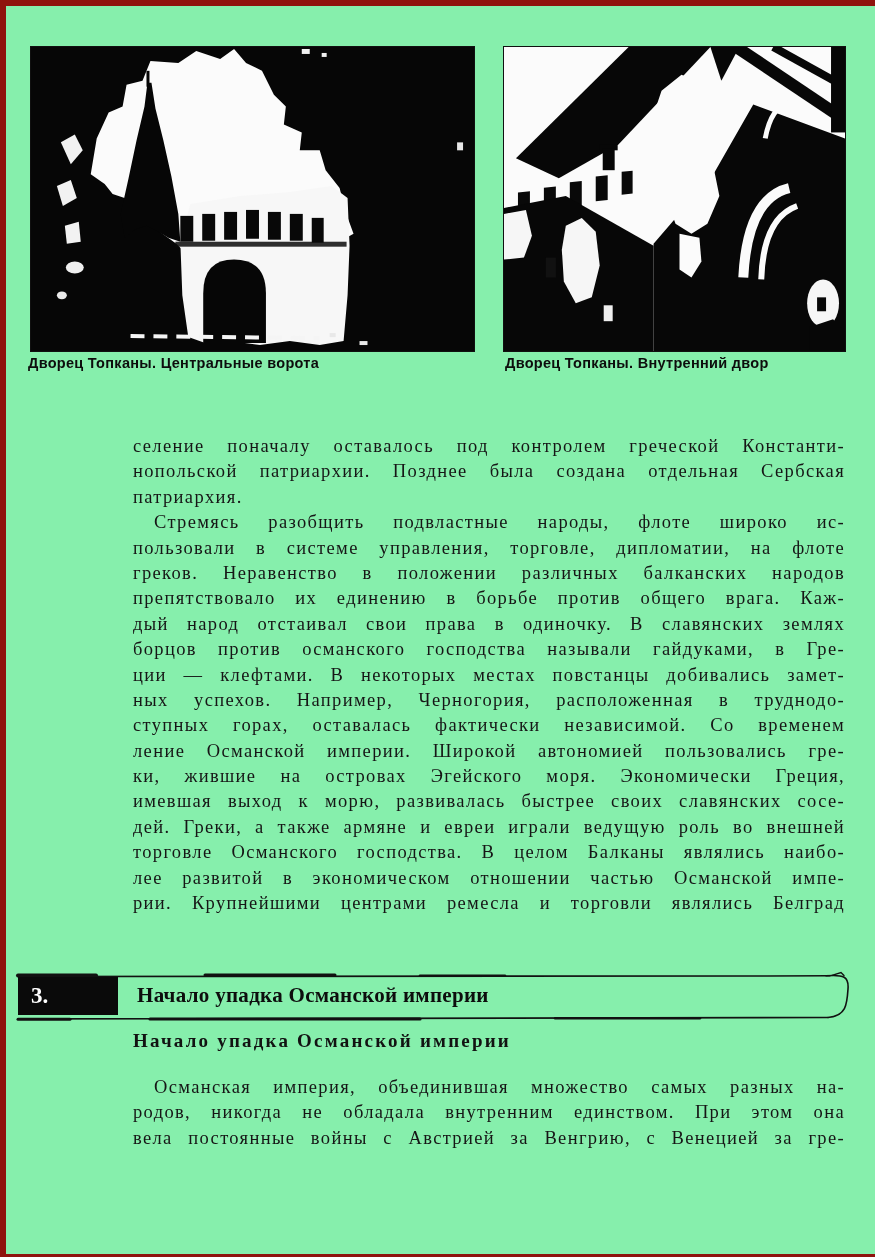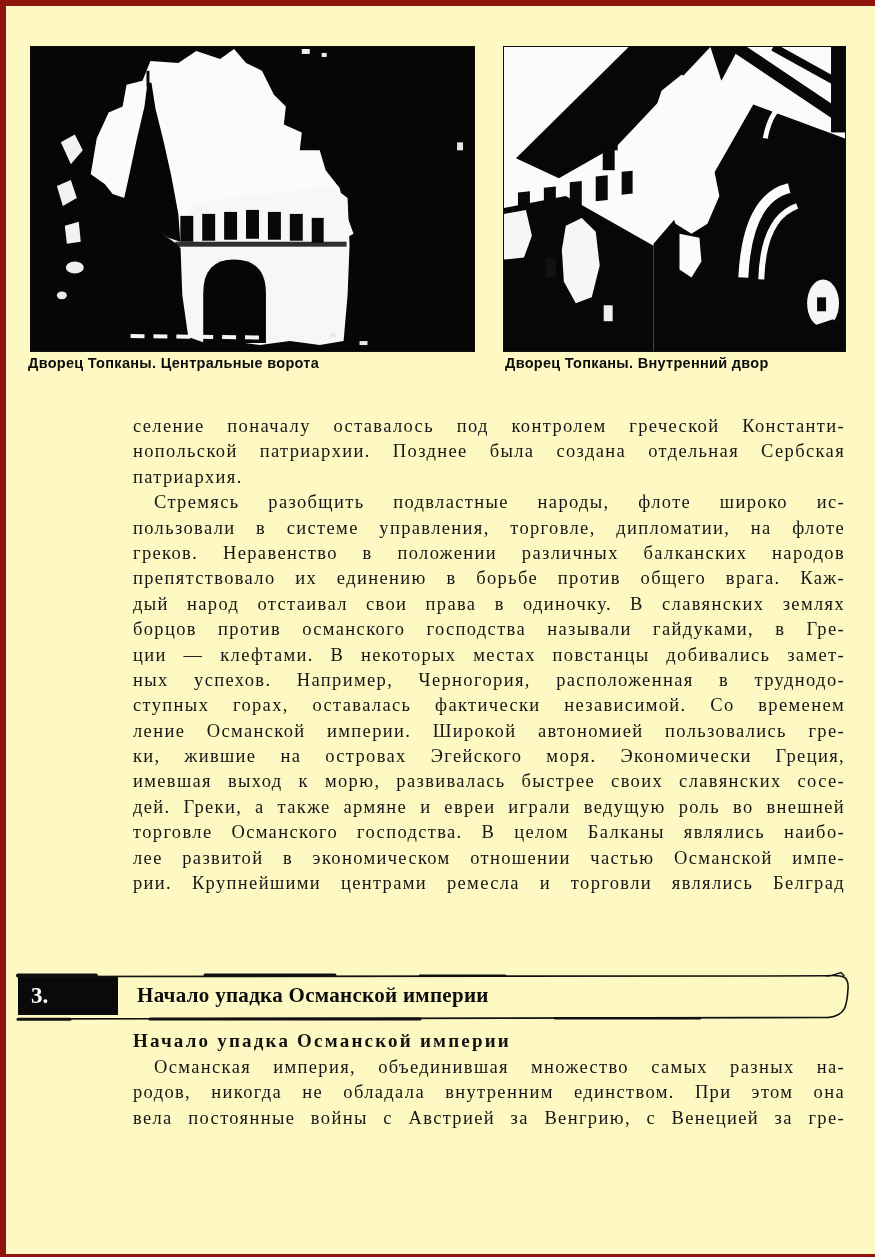--- a/index.html
+++ b/index.html
@@ -1,18 +1,18 @@
 <!DOCTYPE html>
 <html><head>
 <meta charset="utf-8">
 <style>
   html,body { margin:0; padding:0; }
   body { background:#ffffff; }
   .page {
-    position:relative; width:875px; height:1257px; background:#fef9c3;
+    position:relative; width:875px; height:1257px; background:#86efac;
     overflow:hidden; font-family:"Liberation Serif", serif; color:#141414;
   }
   
   .edge { position:absolute; background:#8f130d; }
   .edge-top { left:0; top:0; width:875px; height:6px; }
   .edge-left { left:0; top:0; width:6px; height:1257px; }
   .edge-bottom { left:0; top:1254px; width:875px; height:3px; }
 
   .photo { position:absolute; border:1px solid #101010; background:#060606; }
   .photo svg { display:block; width:100%; height:100%; }
@@ -21,21 +21,21 @@
 
   .caption {
     position:absolute; top:355px; font-family:"Liberation Sans", sans-serif;
     font-weight:bold; font-size:14.5px; letter-spacing:0.3px; color:#0d0d0d;
     white-space:nowrap;
   }
   .caption-left { left:28px; }
   .caption-right { left:505px; }
 
   .bodytext { position:absolute; left:133px; width:712px; font-size:18.5px;
-    letter-spacing:1.35px; color:#161616; }
+    letter-spacing:1.35px; color:#161616;margin-top:20px; }
   .block-1 { top:414px; }
   .block-3 { top:1055px; }
   .tline { height:25.4px; line-height:25.4px; text-align:justify; text-align-last:justify; white-space:normal; }
   .tline.short-last { text-align-last:left; }
   .para.indent .tline:first-child { text-indent:21px; }
 
   
   .banner-svg { position:absolute; left:0; top:965px; width:875px; height:62px; }
   .section-numbox {
     position:absolute; left:18px; top:977px; width:100px; height:38px;

